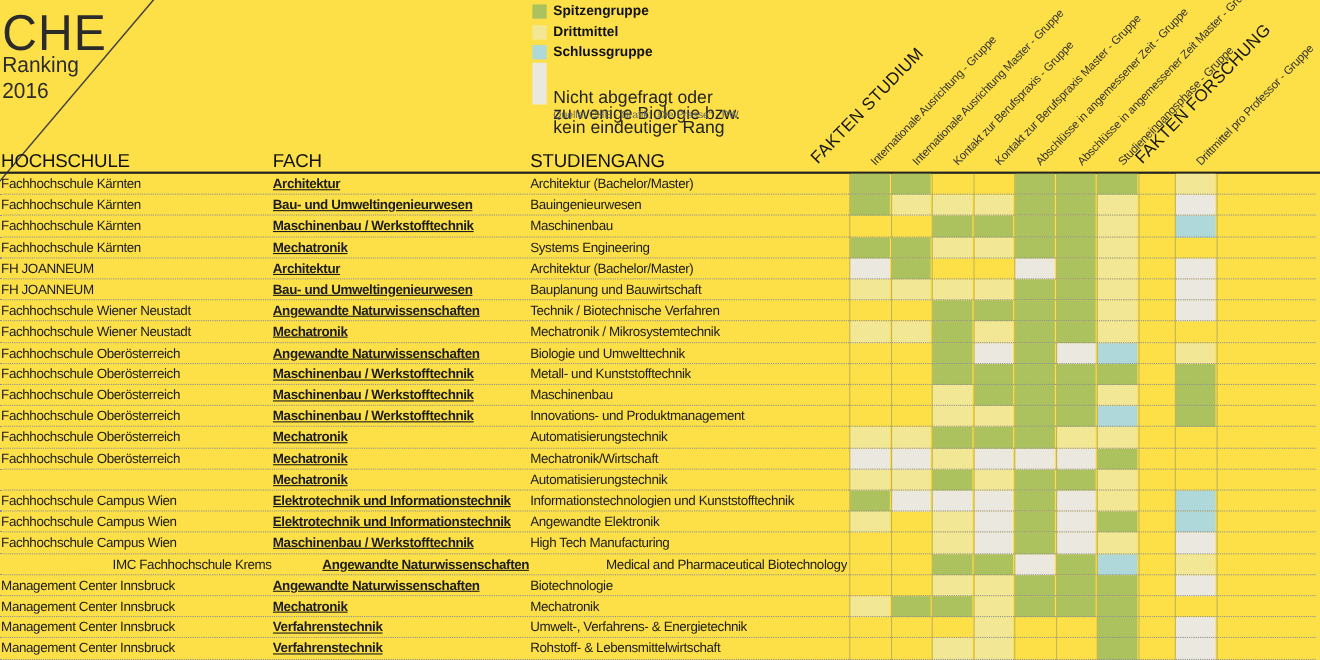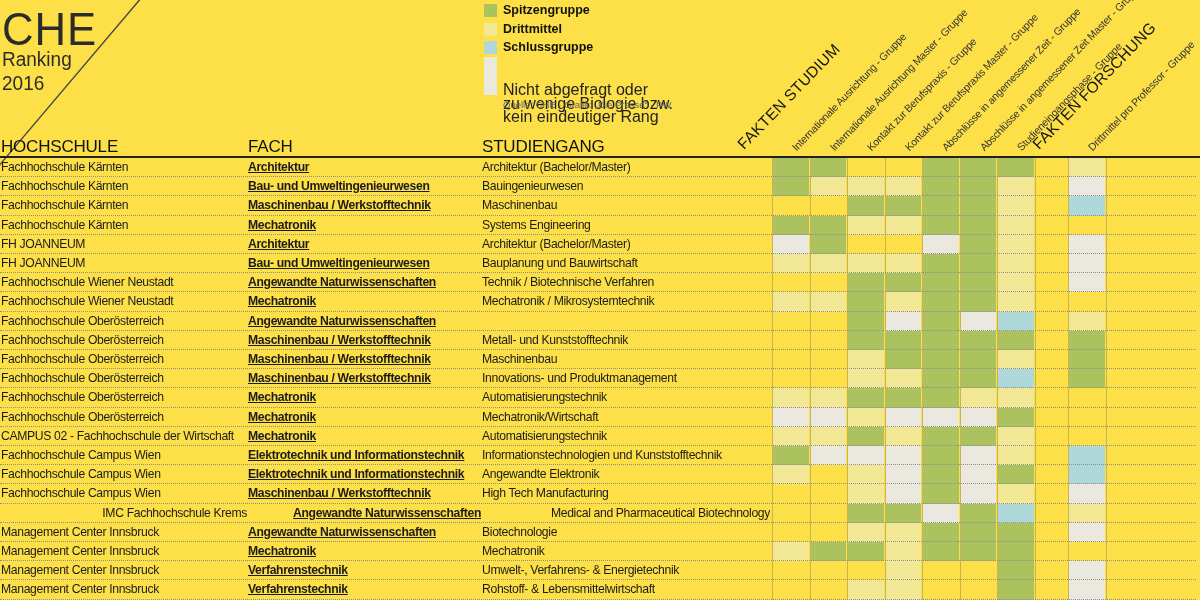--- a/index.html
+++ b/index.html
@@ -209,20 +209,21 @@
         <div class="rank-cell" style="left: 810.5px; width: 35.5px; background: rgb(242, 231, 148);"></div>
         <div class="rank-cell" style="left: 848px; width: 35.5px; background: rgb(171, 194, 95);"></div>
         <div class="rank-cell" style="left: 885.5px; width: 35.5px; background: rgb(242, 231, 148);"></div>
         <div class="rank-cell" style="left: 923px; width: 35.5px; background: rgb(171, 194, 95);"></div>
         <div class="rank-cell" style="left: 960.5px; width: 35.5px; background: rgb(171, 194, 95);"></div>
         <div class="rank-cell" style="left: 998px; width: 35.5px; background: rgb(242, 231, 148);"></div>
       </div>
       <div class="trow" style="height: 19.217px;">
         <div class="tcell c-hochschule">Fachhochschule Oberösterreich</div>
         <div class="tcell c-fach">Angewandte Naturwissenschaften</div>
+        <div class="tcell c-studiengang">Biologie und Umwelttechnik</div>
         <div class="rank-cell" style="left: 848px; width: 35.5px; background: rgb(171, 194, 95);"></div>
         <div class="rank-cell" style="left: 885.5px; width: 35.5px; background: rgb(235, 232, 224);"></div>
         <div class="rank-cell" style="left: 923px; width: 35.5px; background: rgb(171, 194, 95);"></div>
         <div class="rank-cell" style="left: 960.5px; width: 35.5px; background: rgb(235, 232, 224);"></div>
         <div class="rank-cell" style="left: 998px; width: 35.5px; background: rgb(174, 216, 218);"></div>
         <div class="rank-cell" style="left: 1069px; width: 36px; background: rgb(242, 231, 148);"></div>
       </div>
       <div class="trow" style="height: 19.217px;">
         <div class="tcell c-hochschule">Fachhochschule Oberösterreich</div>
         <div class="tcell c-fach">Maschinenbau / Werkstofftechnik</div>
@@ -274,21 +275,20 @@
         <div class="tcell c-studiengang">Mechatronik/Wirtschaft</div>
         <div class="rank-cell" style="left: 773px; width: 35.5px; background: rgb(235, 232, 224);"></div>
         <div class="rank-cell" style="left: 810.5px; width: 35.5px; background: rgb(235, 232, 224);"></div>
         <div class="rank-cell" style="left: 848px; width: 35.5px; background: rgb(242, 231, 148);"></div>
         <div class="rank-cell" style="left: 885.5px; width: 35.5px; background: rgb(235, 232, 224);"></div>
         <div class="rank-cell" style="left: 923px; width: 35.5px; background: rgb(235, 232, 224);"></div>
         <div class="rank-cell" style="left: 960.5px; width: 35.5px; background: rgb(235, 232, 224);"></div>
         <div class="rank-cell" style="left: 998px; width: 35.5px; background: rgb(171, 194, 95);"></div>
       </div>
       <div class="trow" style="height: 19.217px;">
-        <div class="tcell c-hochschule">CAMPUS 02 - Fachhochschule der Wirtschaft</div>
         <div class="tcell c-fach">Mechatronik</div>
         <div class="tcell c-studiengang">Automatisierungstechnik</div>
         <div class="rank-cell" style="left: 773px; width: 35.5px; background: rgb(242, 231, 148);"></div>
         <div class="rank-cell" style="left: 810.5px; width: 35.5px; background: rgb(242, 231, 148);"></div>
         <div class="rank-cell" style="left: 848px; width: 35.5px; background: rgb(171, 194, 95);"></div>
         <div class="rank-cell" style="left: 885.5px; width: 35.5px; background: rgb(242, 231, 148);"></div>
         <div class="rank-cell" style="left: 923px; width: 35.5px; background: rgb(171, 194, 95);"></div>
         <div class="rank-cell" style="left: 960.5px; width: 35.5px; background: rgb(171, 194, 95);"></div>
         <div class="rank-cell" style="left: 998px; width: 35.5px; background: rgb(242, 231, 148);"></div>
       </div>

